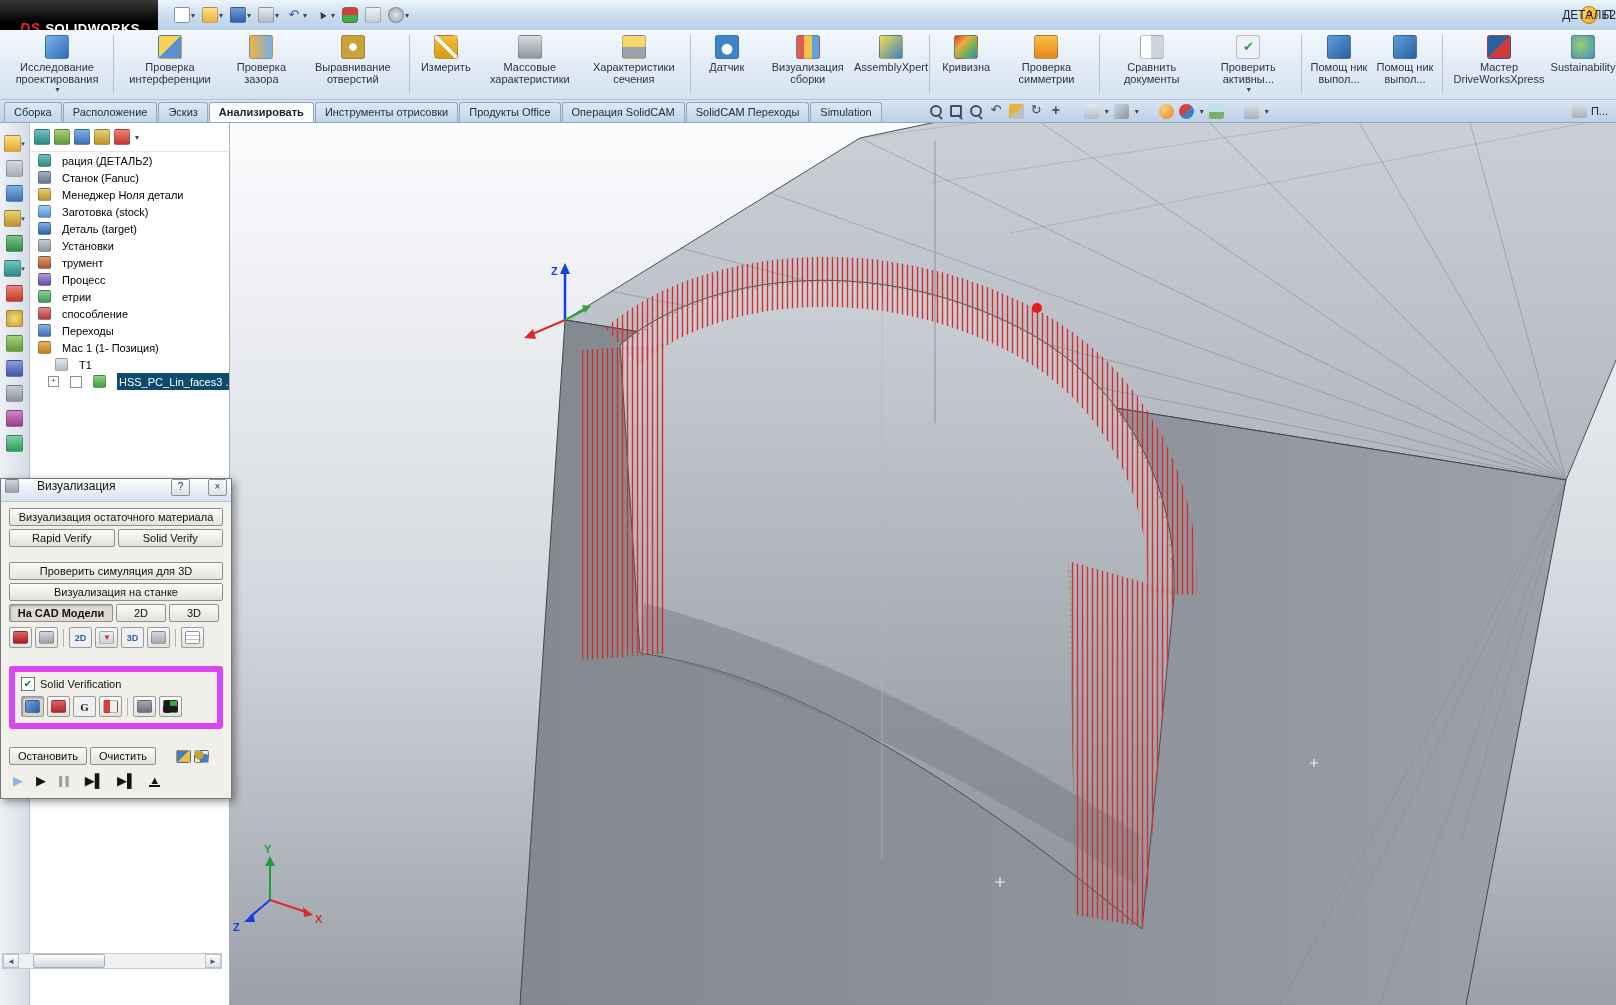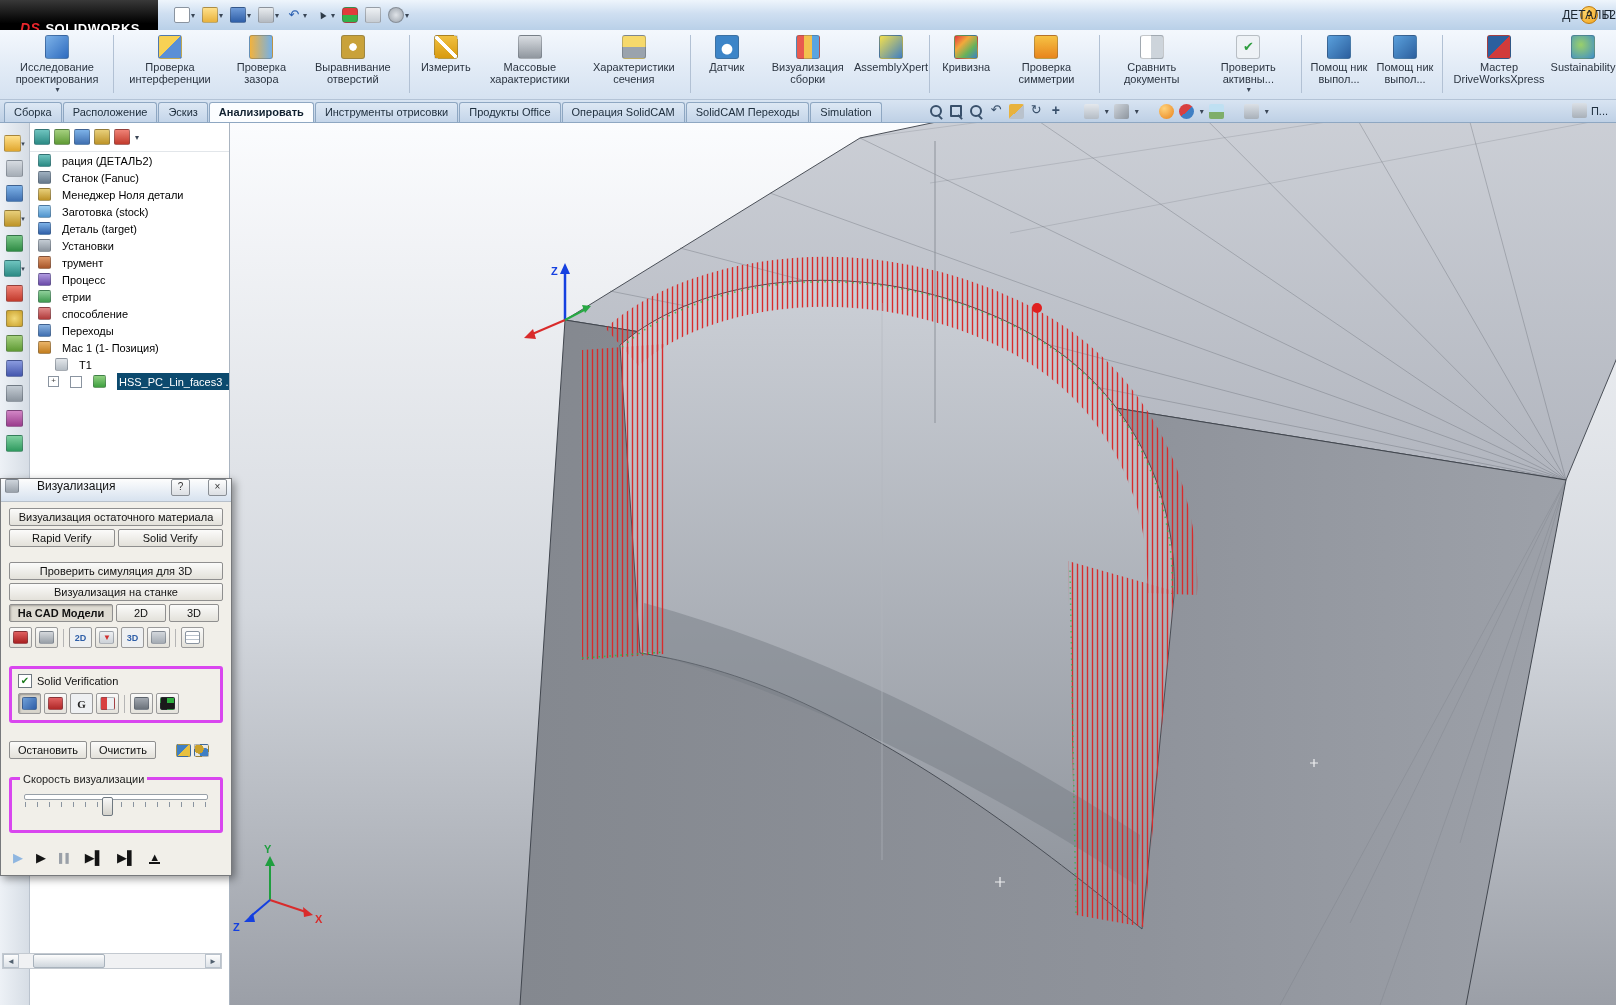--- a/index.html
+++ b/index.html
@@ -95,21 +95,21 @@
   .mtab{box-sizing:border-box;height:18px;background:linear-gradient(#fbfbfa,#e3e1da);border:1px solid #8f8f8f;
     border-radius:2px;text-align:center;line-height:16px}
   .mtab.active{background:#dedbd2;box-shadow:inset 1px 1px 2px rgba(0,0,0,.25);font-weight:bold}
   .irow{display:flex;gap:3px;align-items:center;margin:5px 0 2px}
   .ibtn{width:23px;height:21px;border:1px solid #9a9a9a;border-radius:2px;box-sizing:border-box;
     background:linear-gradient(#fafaf9,#e4e2db);display:flex;align-items:center;justify-content:center;position:relative}
   .ibtn.active{background:#d8d5cc;box-shadow:inset 1px 1px 2px rgba(0,0,0,.3)}
   .iglyph{font-size:9px;font-weight:bold;color:#2f5fa8}
   .ico{width:15px;height:13px}
   .isep{width:1px;height:18px;background:#b5b5b5;margin:0 2px}
-  .gbox{border:3px solid #d946ef;border-radius:3px;padding:5px 6px 6px;margin:18px 0;position:relative}
+  .gbox{border:6px solid #d946ef;border-radius:3px;padding:5px 6px 6px;margin:18px 0;position:relative}
   .glabel{position:absolute;top:-7px;left:8px;background:#f1efe9;padding:0 3px;font-size:11px;color:#222}
   .cbrow{display:flex;align-items:center;gap:5px}
   .cbox{width:12px;height:12px;border:1px solid #6f7880;background:#fff;font-size:10px;line-height:11px;text-align:center;color:#1a7a1a;flex:none}
   .cbox::after{content:"✔"}
   .sbtn{height:18px;padding:0 8px;background:linear-gradient(#fbfbfa,#e3e1da);border:1px solid #8f8f8f;border-radius:2px;line-height:16px;box-sizing:border-box}
   .slider{position:relative;height:30px}
   .track{height:4px;border:1px solid #98a0a8;background:#fff;border-radius:2px;margin:9px 6px 0}
   .ticks{height:5px;margin:2px 7px 0;background:repeating-linear-gradient(90deg,#8a94a0 0 1px,transparent 1px 12px)}
   .thumb{position:absolute;left:84px;top:3px;width:9px;height:17px;background:linear-gradient(#f8f8f8,#d4d2cb);
     border:1px solid #6f7880;border-radius:2px}
@@ -692,28 +692,20 @@
             </span>
         </div>
       </div>
       <div class="btnrow" style="align-items:center">
         <span class="sbtn">Остановить</span>
         <span class="sbtn">Очистить</span>
         <span style="width:14px"></span>
         <span class="ic ico" data-icon="color-swatch"></span>
         <span class="ic ico" data-icon="gears"></span>
       </div>
-      <div class="gbox">
-        <span class="glabel">Скорость визуализации</span>
-        <div class="slider">
-          <div class="track"></div>
-          <div class="ticks"></div>
-          <div class="thumb"></div>
-        </div>
-      </div>
       <div class="prow">
         <span class="pbtn" data-icon="play-from-start">▶</span>
         <span class="pbtn" data-icon="play">▶</span>
         <span class="pbtn" data-icon="pause">▌▌</span>
         <span class="pbtn" data-icon="play-to-end">▶▌</span>
         <span class="pbtn" data-icon="step-forward">▶▌</span>
         <span class="pbtn" data-icon="eject">▲</span>
       </div>
     </div>
   </div>

